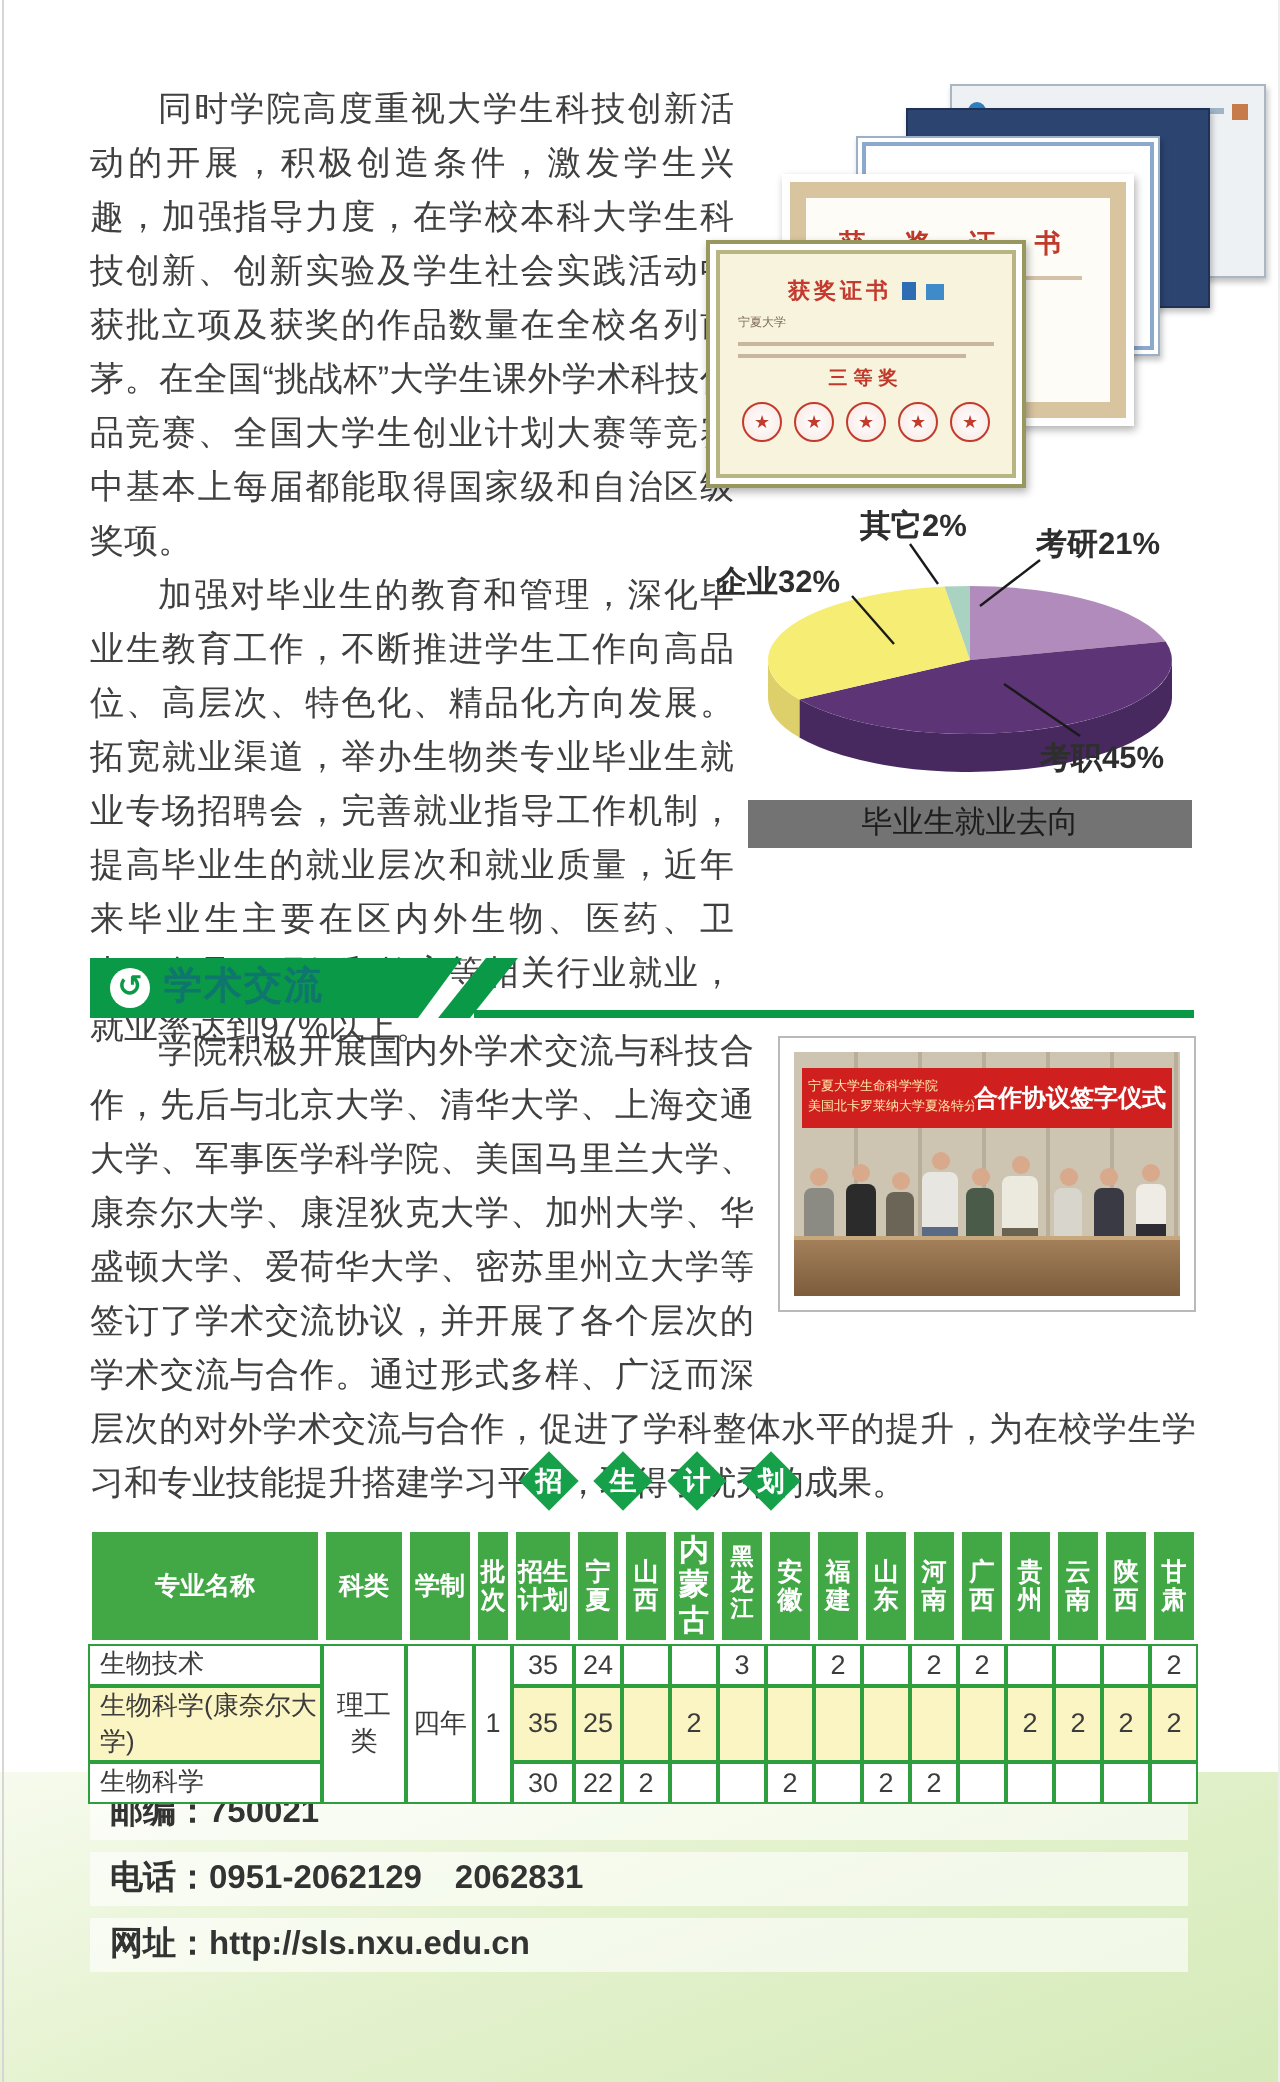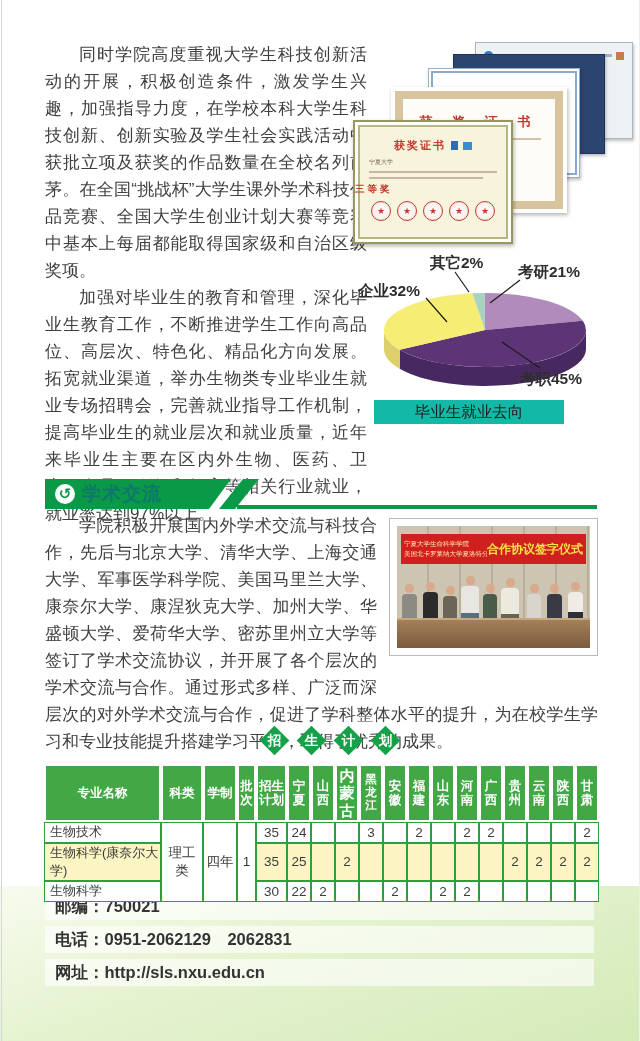--- a/index.html
+++ b/index.html
@@ -33,29 +33,29 @@
   .c2title{color:#c0392b;font-weight:bold;font-size:13px;letter-spacing:8px;text-align:center;margin-top:26px;}
   .tl2{height:2px;background:#d3c2a8;margin:7px 26px 0 26px;}
   .cert1{left:0;top:78px;width:160px;height:124px;background:#f7f3dc;border:2px solid #97975e;
     box-shadow:inset 0 0 0 3px #fff,inset 0 0 0 5px #b7b682,1px 2px 4px rgba(0,0,0,.3);}
   .c1head{display:flex;justify-content:center;align-items:center;gap:5px;margin-top:16px;}
   .c1title{color:#c43a2e;font-size:11px;font-weight:bold;letter-spacing:2px;}
   .lgb{width:7px;height:9px;background:#2e6db4;}
   .lgb2{width:9px;height:8px;background:#3f8ac9;}
   .c1sub{font-size:6px;color:#7e6a58;margin:5px 14px 0 14px;line-height:1.5;}
   .tl3{height:2px;background:#c8b6a0;margin:4px 14px 0 14px;}
-  .c1award{color:#c0392b;font-size:9.5px;font-weight:bold;letter-spacing:3px;margin-top:4px;}
+  .c1award{color:#c0392b;font-size:9.5px;font-weight:bold;text-align:center;letter-spacing:3px;margin-top:4px;}
   .seals{display:flex;justify-content:center;gap:6px;margin-top:5px;}
   .seal{width:18px;height:18px;border-radius:50%;border:1px solid #c23b2c;color:#c23b2c;
     display:flex;align-items:center;justify-content:center;font-size:9px;background:radial-gradient(#fff, #f6e6e0);}
   .seal::before{content:"★";}
   
   .piesvg{position:absolute;left:352px;top:248px;width:285px;height:150px;}
   .pielabel{font-size:15.5px;font-weight:600;fill:#2e2e2e;}
-  .chart-caption{position:absolute;left:374px;top:400px;width:190px;height:24px;background:#14b8a6;
+  .chart-caption{position:absolute;left:374px;top:400px;width:222px;height:24px;background:#737373;
     color:#1d1d1d;font-size:15.5px;text-align:center;line-height:24px;}
   
   .sec-header{position:absolute;left:45px;top:479px;width:552px;height:30px;}
   .sh-block{position:absolute;left:0;top:0;width:186px;height:30px;background:#0a9a47;
     clip-path:polygon(0 0,186px 0,164px 100%,0 100%);}
   .sh-wedge{position:absolute;left:174px;top:0;width:40px;height:30px;background:#0a9a47;
     clip-path:polygon(24px 0,40px 0,16px 100%,0 100%);}
   .sh-rule{position:absolute;left:192px;right:0;bottom:0;height:4px;background:#0a9a47;}
   .hicon{position:absolute;left:10px;top:5px;width:20px;height:20px;border-radius:50%;background:#fff;
     color:#0a9a47;font-size:15px;font-weight:bold;text-align:center;line-height:20px;z-index:2;}
@@ -64,21 +64,21 @@
   
   .sec2-text{position:absolute;left:45px;top:512px;width:553px;color:#404040;
     font-size:17px;line-height:27px;text-align:justify;}
   .photo{float:right;width:209px;height:138px;margin:6px 0 22px 12px;background:#fff;
     border:1px solid #b9b9b9;padding:7px;box-sizing:border-box;}
   .photo-inner{position:relative;width:100%;height:100%;overflow:hidden;
     background:repeating-linear-gradient(90deg,#cdc4b2 0 30px,#b9ae9a 30px 32px);}
   .pbanner{position:absolute;left:4px;right:4px;top:8px;height:30px;background:#d01f1f;
     display:flex;align-items:center;padding:0 3px;box-sizing:border-box;z-index:3;}
   .pbl{flex:1;color:#ffe9a8;font-size:6.5px;line-height:1.5;white-space:nowrap;overflow:hidden;}
-  .pbm{color:#fde047;font-size:12px;font-weight:bold;white-space:nowrap;}
+  .pbm{color:#ffffff;font-size:12px;font-weight:bold;white-space:nowrap;}
   .ptable{position:absolute;left:0;right:0;bottom:0;height:28px;
     background:linear-gradient(#a3805a,#7c5c3c);border-top:2px solid #c7a87c;z-index:2;}
   .pr{position:absolute;z-index:1;}
   .hd{width:9px;height:9px;border-radius:50%;background:#d9a98c;margin:0 auto;}
   .bd{margin-top:1px;border-radius:4px 4px 0 0;height:calc(100% - 10px);}
   
   .ztitle{position:absolute;left:0;top:727px;width:640px;display:flex;justify-content:center;gap:10px;
     transform:translateX(10px);z-index:3;}
   .dm{position:relative;width:27px;height:27px;display:flex;align-items:center;justify-content:center;}
   .dm::before{content:"";position:absolute;inset:3px;background:#17a04a;transform:rotate(45deg);}

